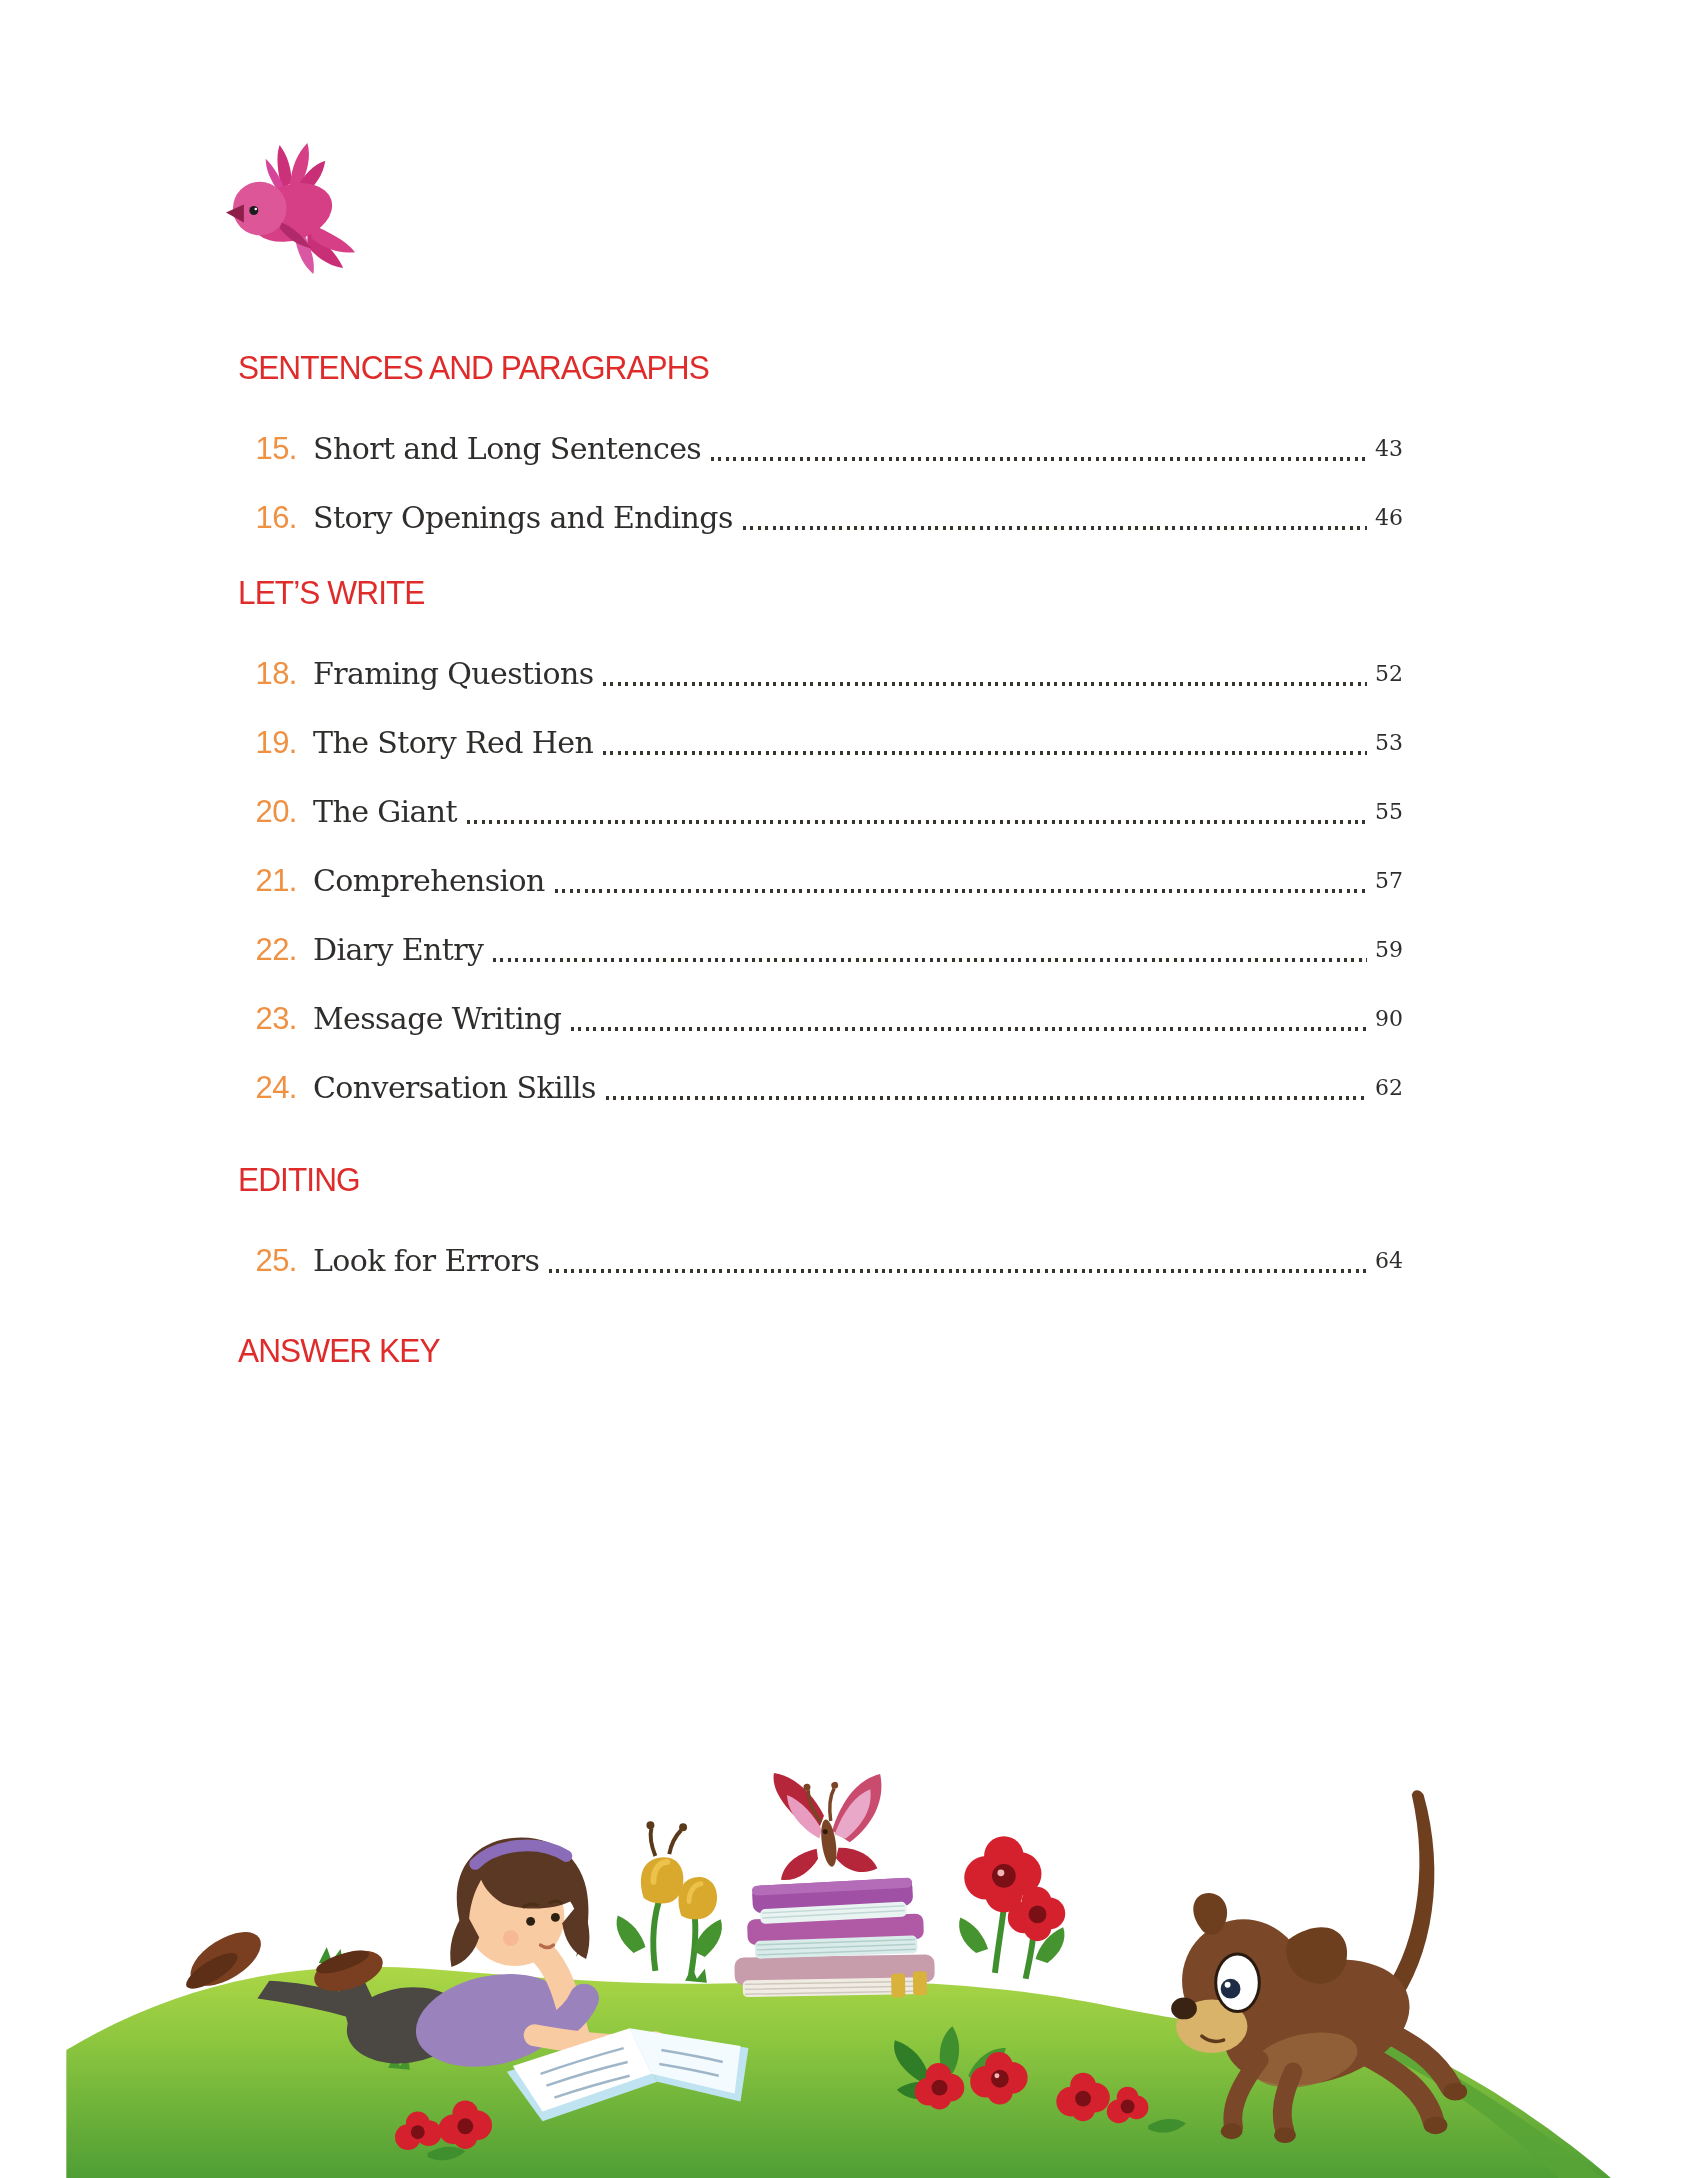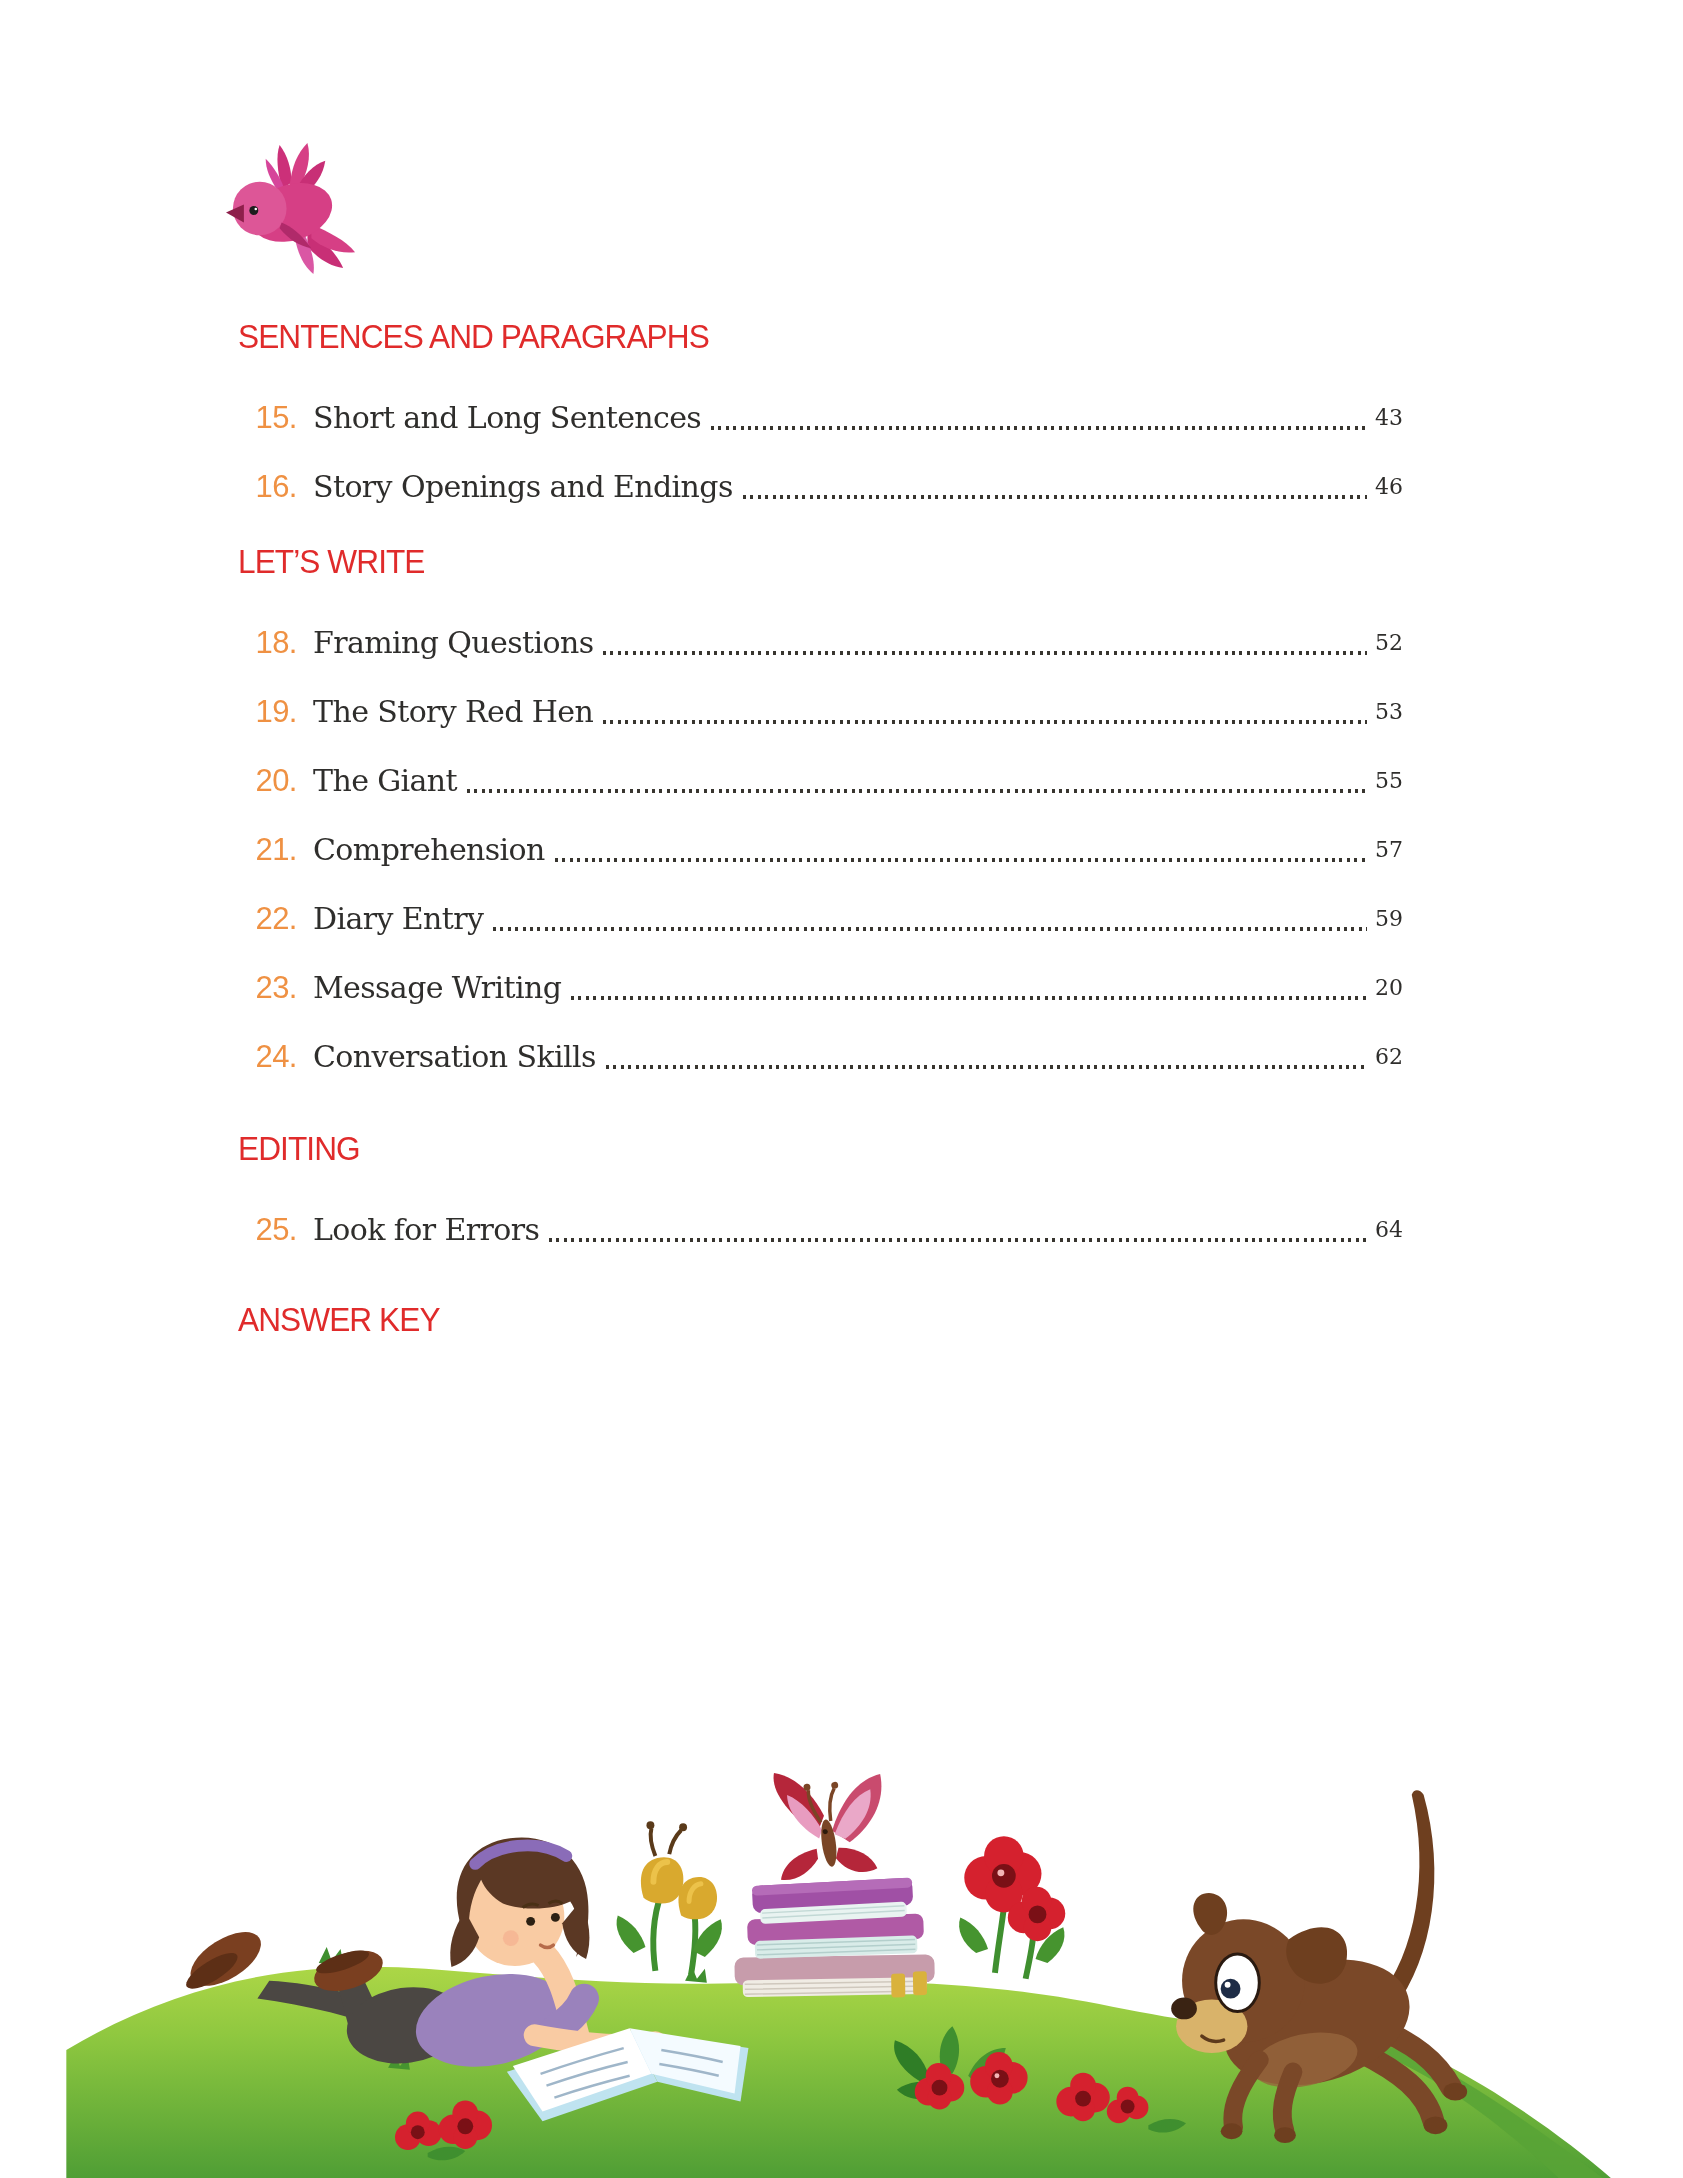--- a/index.html
+++ b/index.html
@@ -5,21 +5,21 @@
   html,body { margin:0; padding:0; background:#ffffff; }
   .page {
     position:relative; width:1683px; height:2178px; background:#ffffff;
     overflow:hidden; font-family:"Liberation Sans", sans-serif;
   }
 
   
   .bird { position:absolute; left:220px; top:137px; width:149px; height:139px; }
 
   
-  .toc { position:absolute; left:238px; top:316px; width:1165px; }
+  .toc { position:absolute; left:238px; top:347px; width:1165px; }
   .toc-section { }
   .toc > .toc-section:nth-child(2) { margin-top:5px; }
   .toc > .toc-section:nth-child(3) { margin-top:22px; }
   .toc > .toc-section:nth-child(4) { margin-top:20px; }
   .section-heading {
     height:40px; line-height:40px; margin:0 0 42px 0;
     font-size:34px; font-weight:500; color:#e02b2b;
     letter-spacing:-1px; transform:scaleX(.93); transform-origin:left center;
     white-space:nowrap;
   }
@@ -123,21 +123,21 @@
         <div class="toc-row">
           <span class="toc-num">22.</span>
           <span class="toc-title">Diary Entry</span>
           <span class="toc-leader"></span>
           <span class="toc-page">59</span>
         </div>
         <div class="toc-row">
           <span class="toc-num">23.</span>
           <span class="toc-title">Message Writing</span>
           <span class="toc-leader"></span>
-          <span class="toc-page">20</span>
+          <span class="toc-page">90</span>
         </div>
         <div class="toc-row">
           <span class="toc-num">24.</span>
           <span class="toc-title">Conversation Skills</span>
           <span class="toc-leader"></span>
           <span class="toc-page">62</span>
         </div>
       </div>
       <div class="toc-section">
         <div class="section-heading">EDITING</div>

